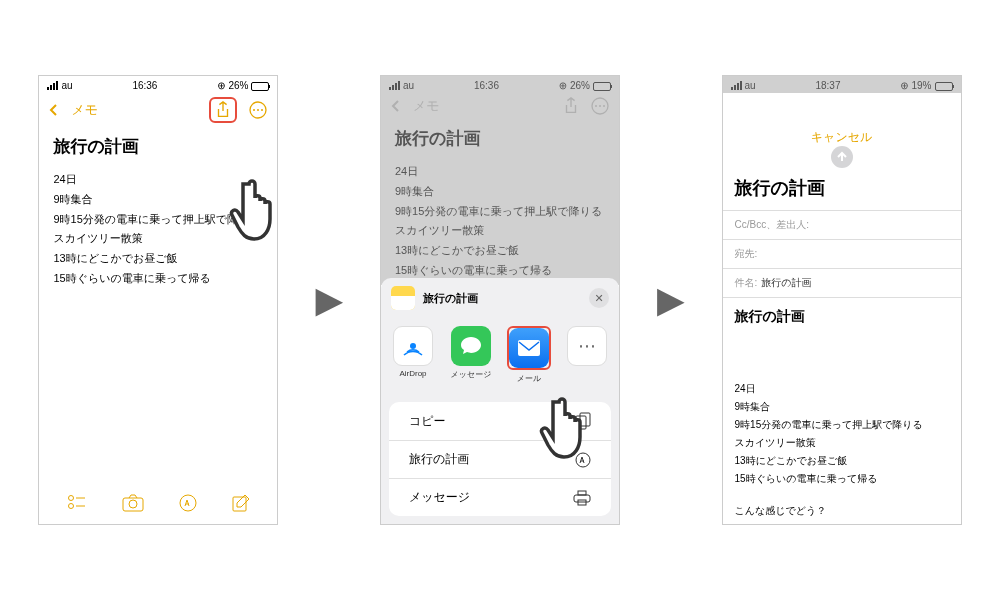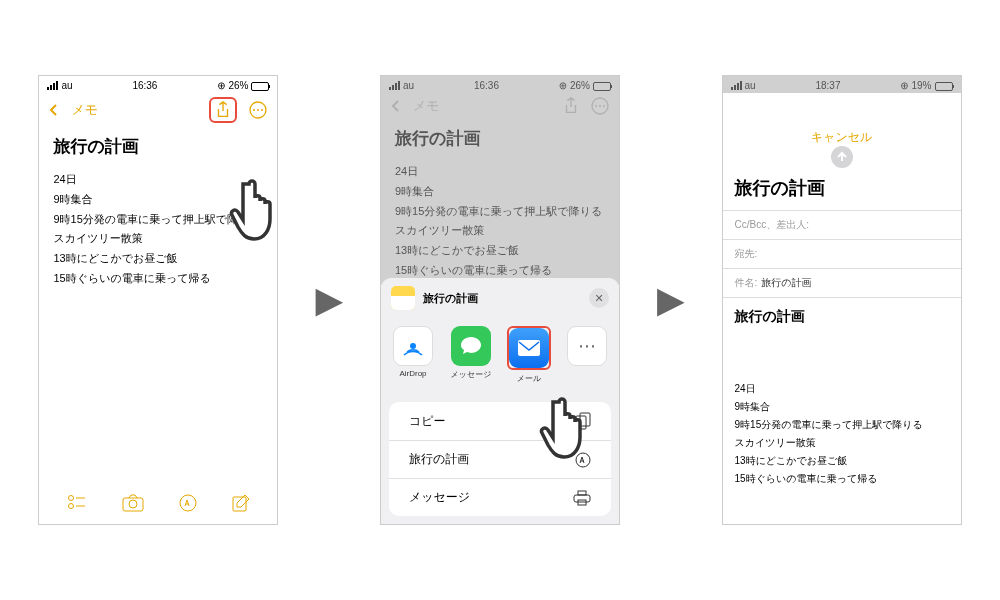--- a/index.html
+++ b/index.html
@@ -303,14 +303,15 @@
       </div>
     <div class="compose-body-title">旅行の計画</div>
     <div class="compose-body">
       <div>24日</div>
       <div>9時集合</div>
       <div>9時15分発の電車に乗って押上駅で降りる</div>
       <div>スカイツリー散策</div>
       <div>13時にどこかでお昼ご飯</div>
       <div>15時ぐらいの電車に乗って帰る</div>
     </div>
+    <div class="compose-foot">こんな感じでどう？</div>
   </div>
 </div>
 
 </body></html>

